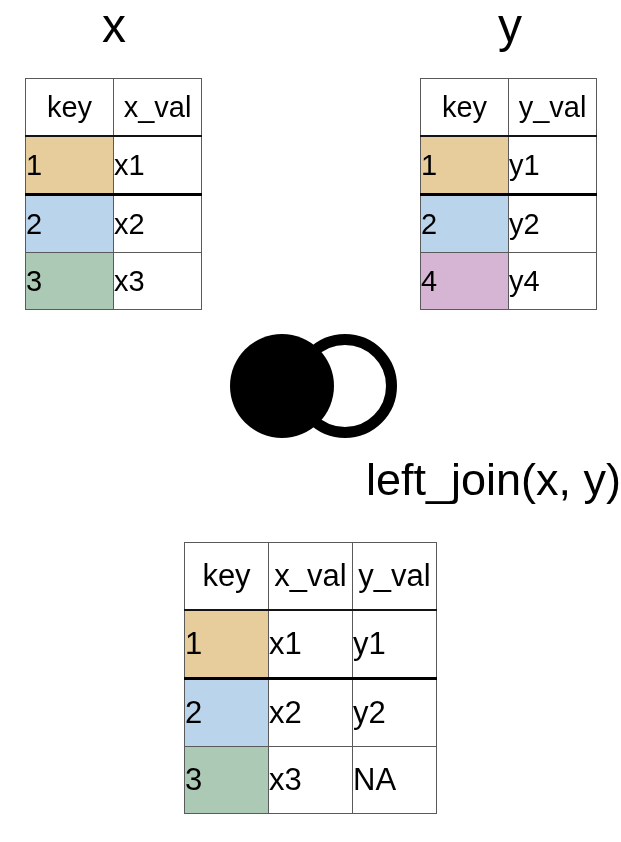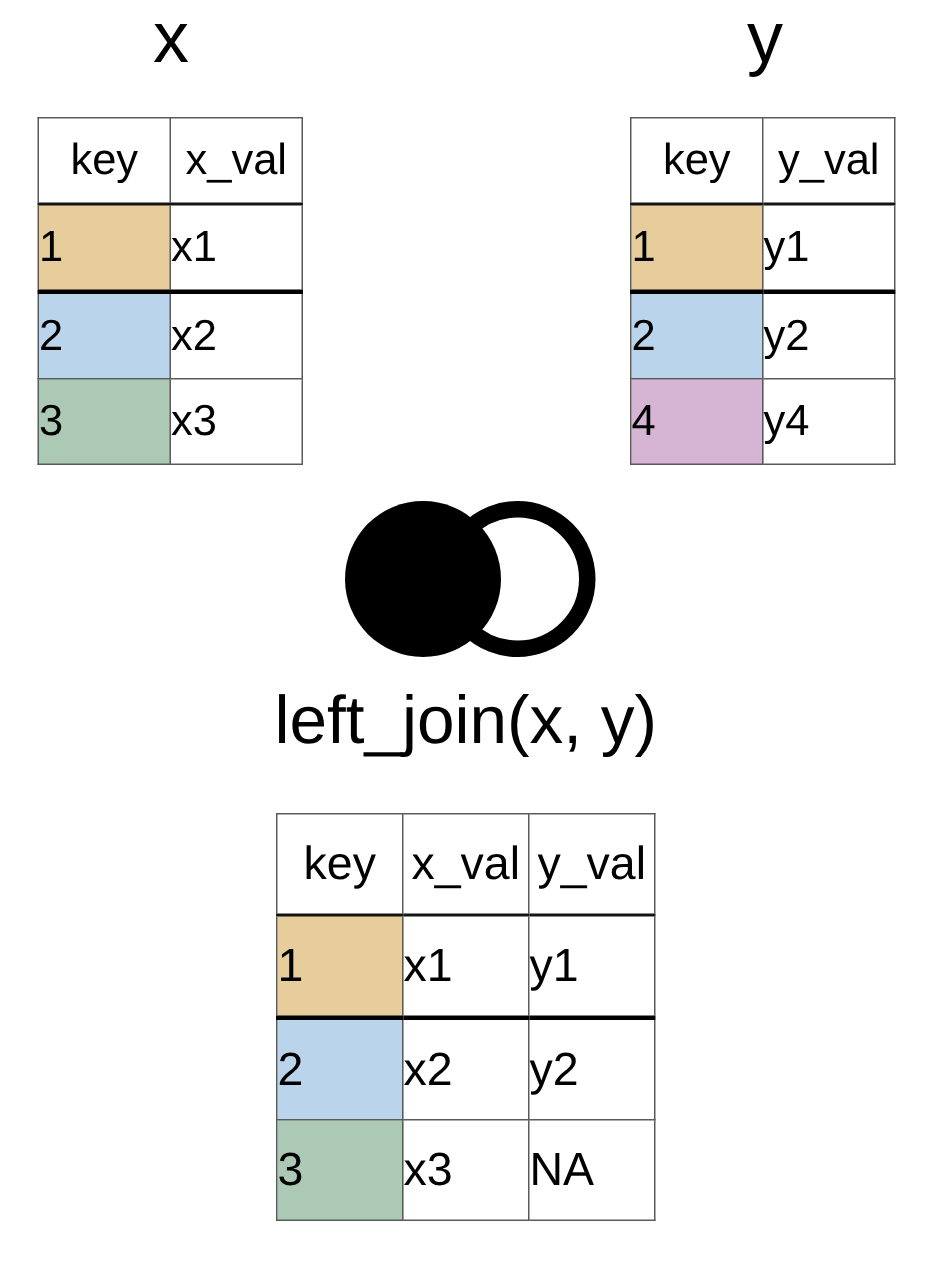--- a/index.html
+++ b/index.html
@@ -101,21 +101,21 @@
   }
 
   
   .join-label {
     position: absolute;
     left: 0;
     width: 621px;
     top: 450px;
     height: 60px;
     line-height: 60px;
-    text-align: center;
+    text-align: right;
     font-size: 45px;
     font-weight: 500;
     color: #000;
   }
 </style>
 </head>
 <body>
 
 <div class="canvas">
 

